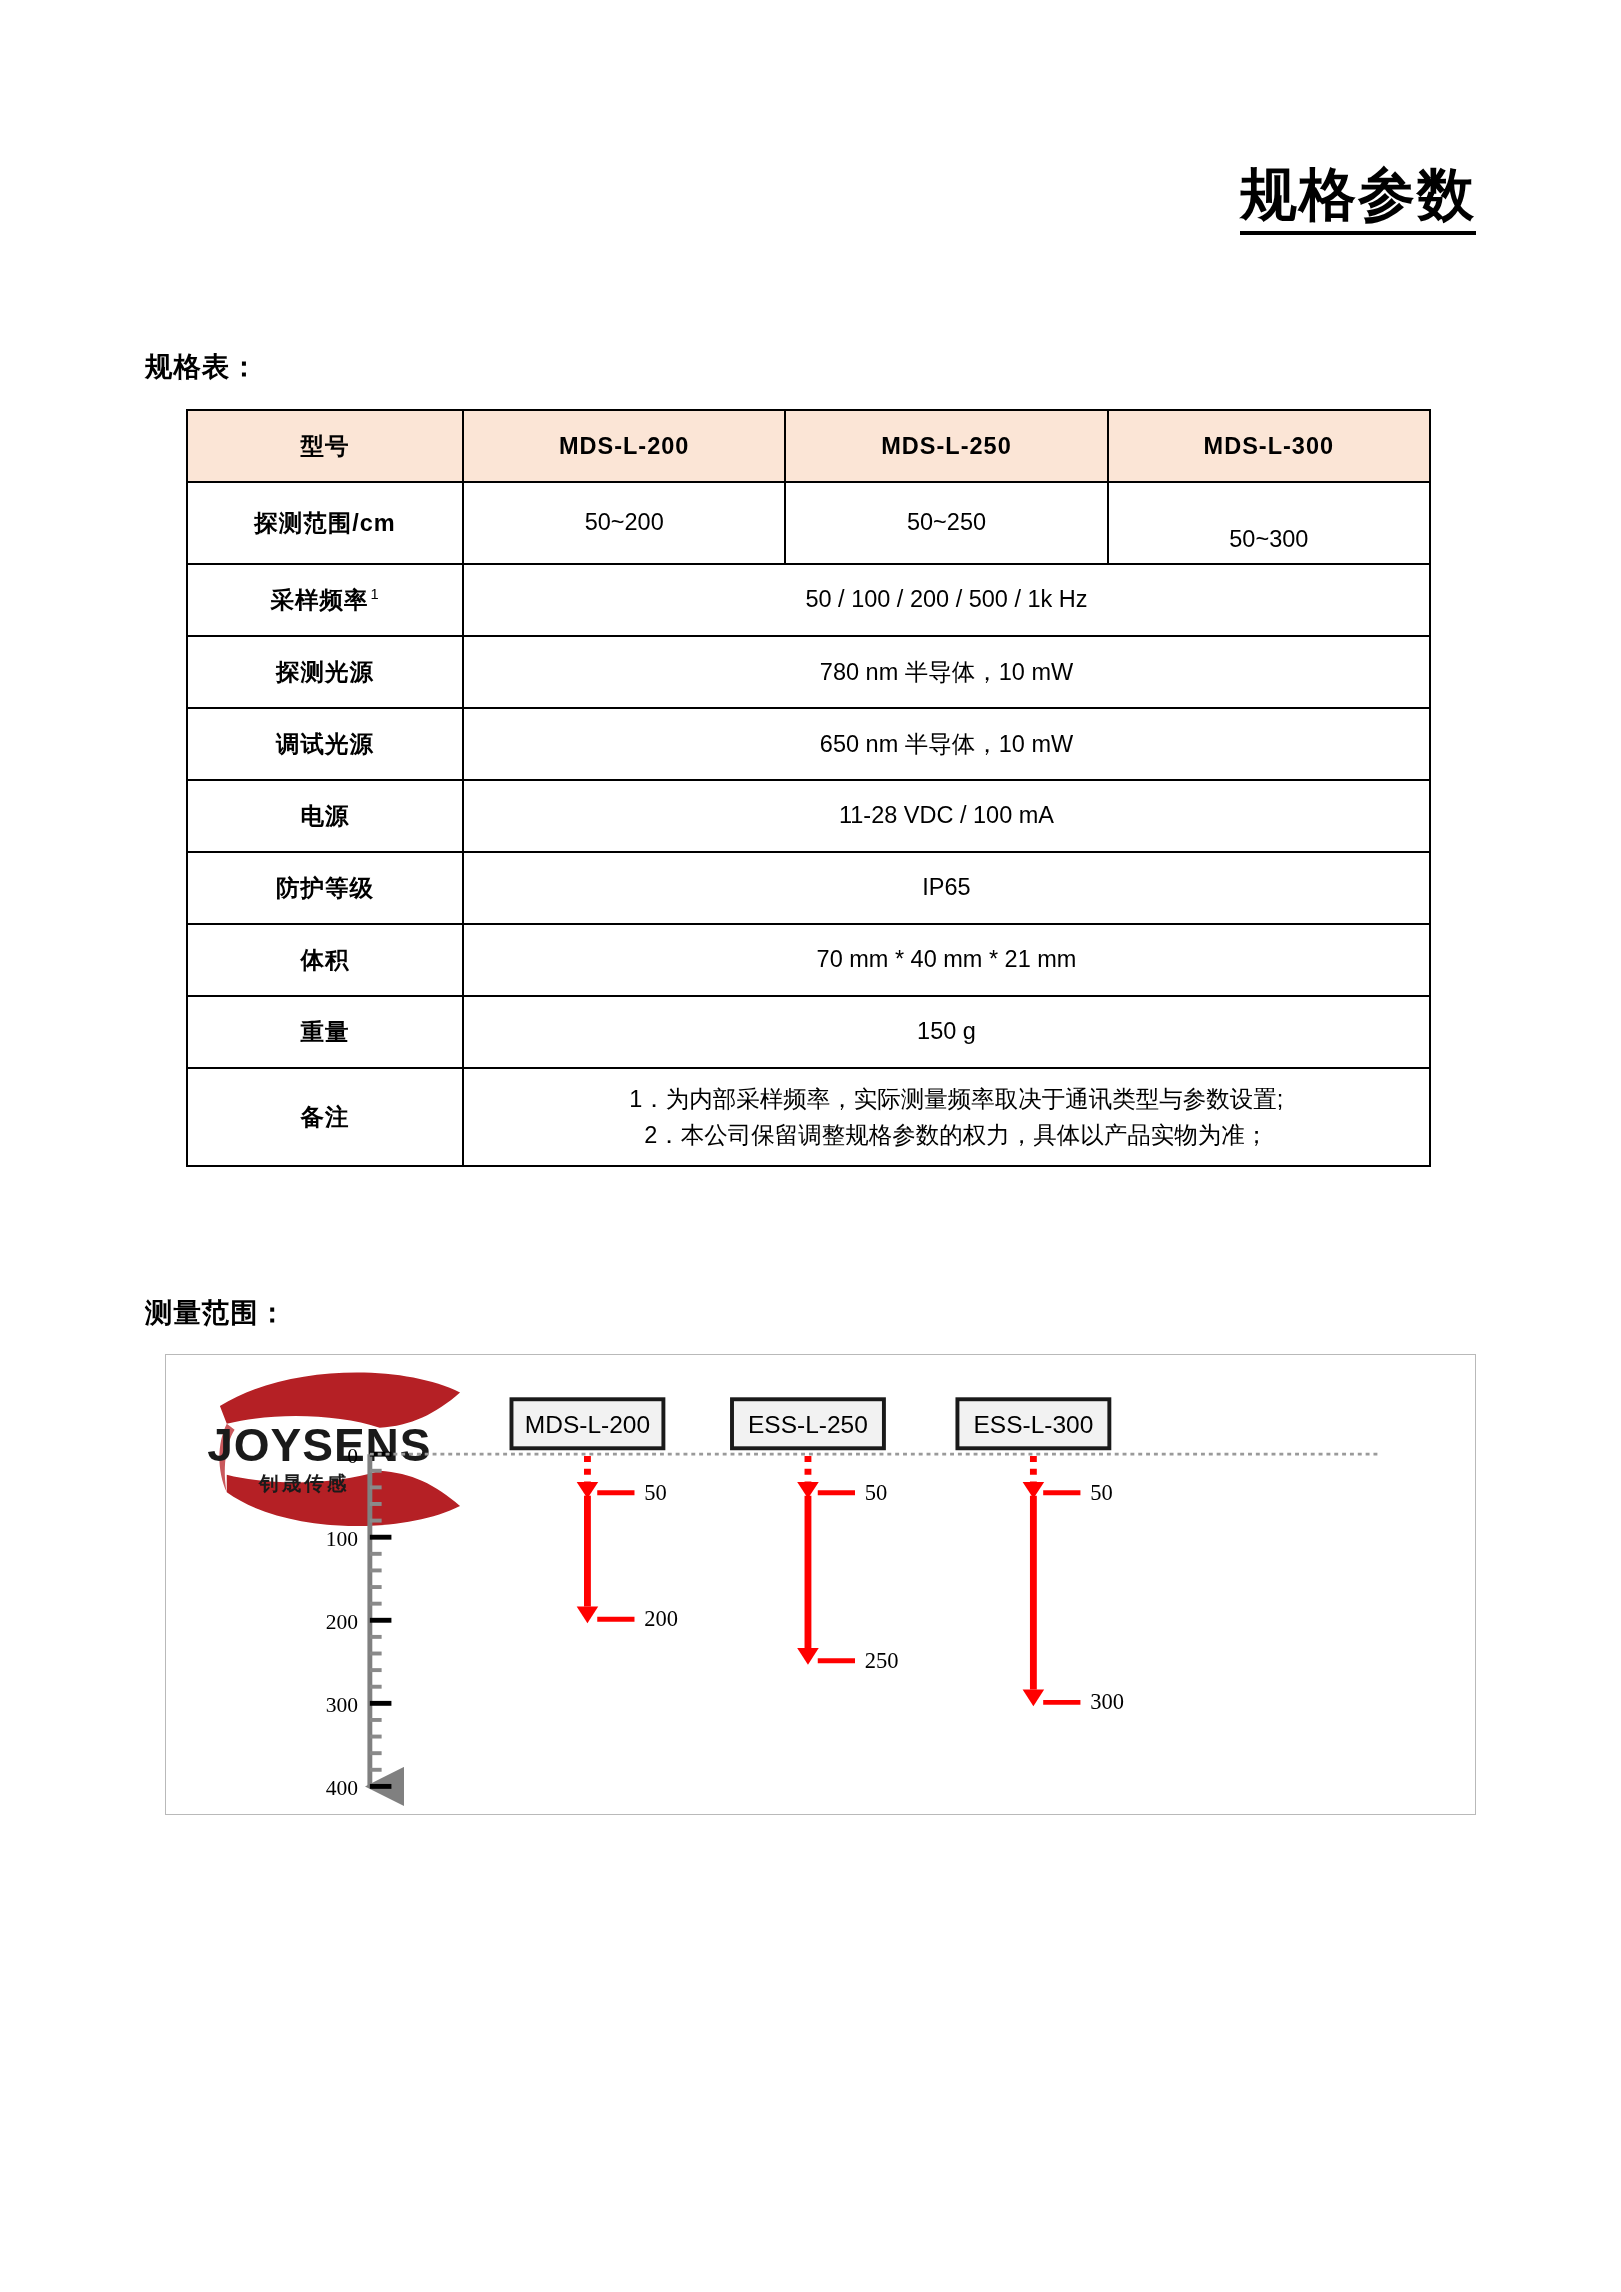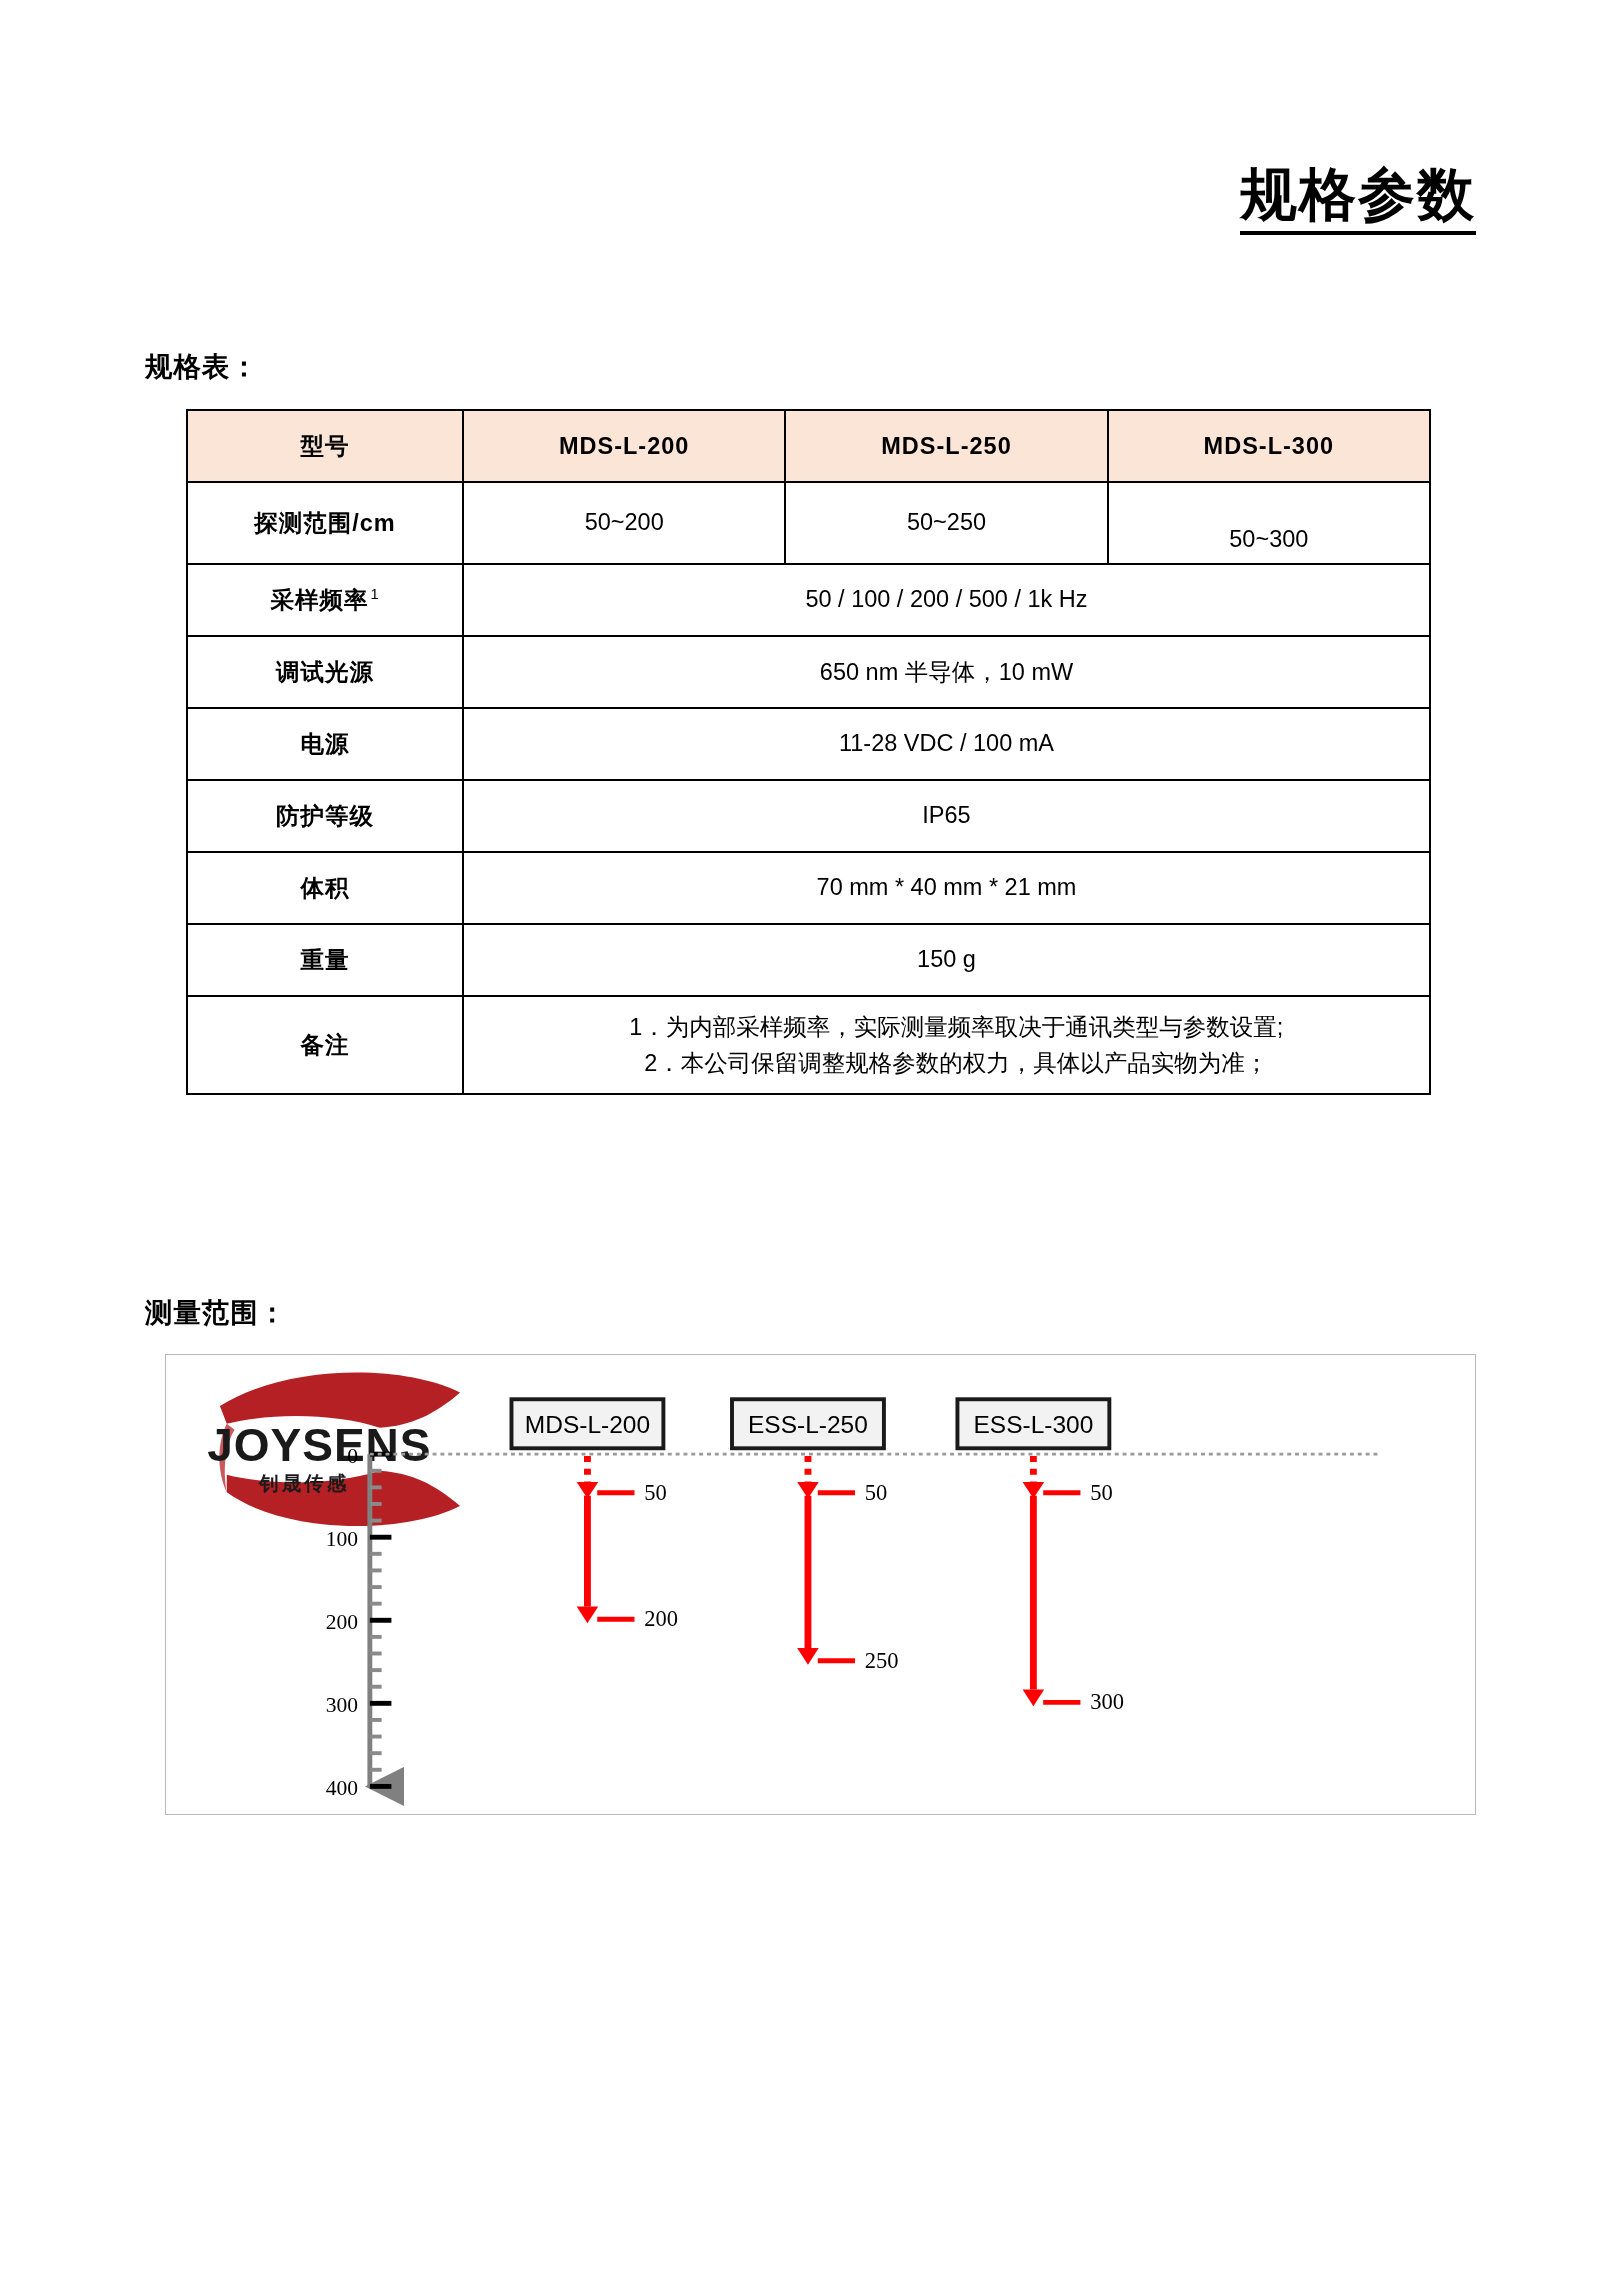--- a/index.html
+++ b/index.html
@@ -152,20 +152,24 @@
           </tr>
           <tr>
             <td class="label">探测范围/cm</td>
             <td class="val">50~200</td>
             <td class="val">50~250</td>
             <td class="val align-mid-low">50~300</td>
           </tr>
           <tr>
             <td class="label">采样频率<sup class="note-ref">1</sup></td>
             <td class="val" colspan="3">50 / 100 / 200 / 500 / 1k Hz</td>
+          </tr>
+          <tr>
+            <td class="label">探测光源</td>
+            <td class="val" colspan="3">780 nm 半导体，10 mW</td>
           </tr>
           <tr>
             <td class="label">调试光源</td>
             <td class="val" colspan="3">650 nm 半导体，10 mW</td>
           </tr>
           <tr>
             <td class="label">电源</td>
             <td class="val" colspan="3">11-28 VDC / 100 mA</td>
           </tr>
           <tr>

